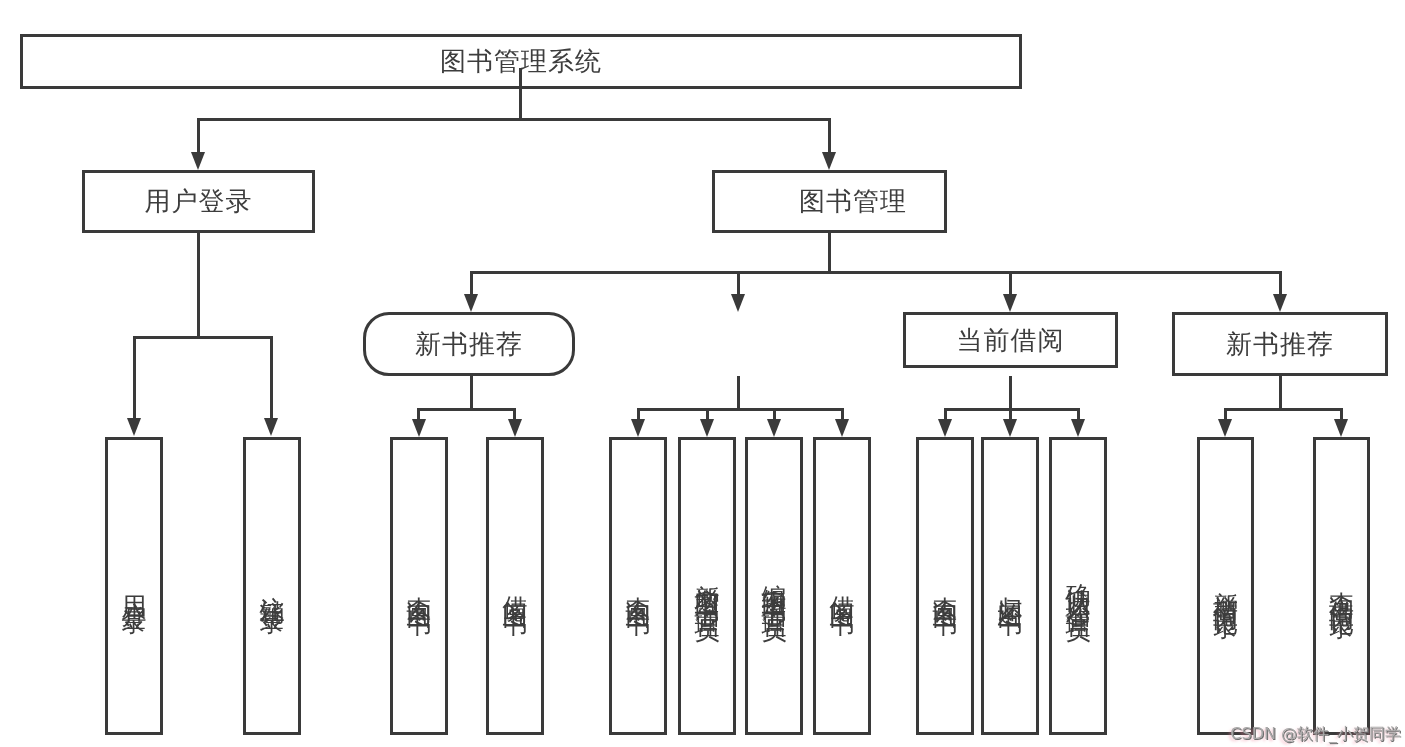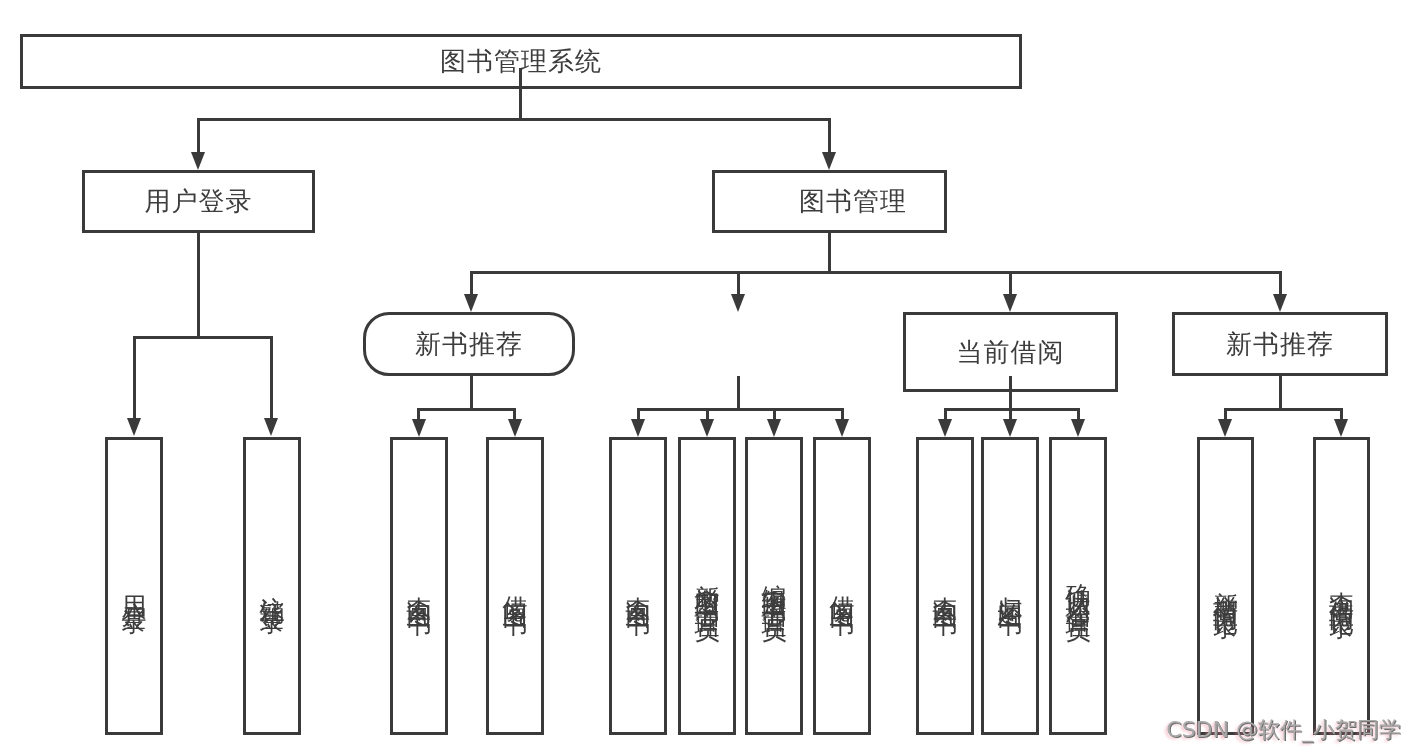--- a/index.html
+++ b/index.html
@@ -21,21 +21,21 @@
   .vl,.hl{position:absolute;background:var(--line);}
   .vl{width:3px;}
   .hl{height:3px;}
   .arr{
     position:absolute;width:0;height:0;
     border-left:7px solid transparent;border-right:7px solid transparent;
     border-top:18px solid var(--line);
   }
   .watermark{
     position:absolute;right:4px;bottom:2px;z-index:5;
-    font-size:22px;color:#a9a9a9;white-space:nowrap;
+    font-size:16px;color:#a9a9a9;white-space:nowrap;
     text-shadow:1px 1px 0 #6e6e6e,-2px 2px 3px rgba(236,130,152,0.55);
   }
 </style>
 </head>
 <body>
 
 <div id="stage" style="--line: #3a3a3a; --text: #3d3d3d;">
 
   <div class="box" style="left:20px;top:13px;width:1002px;height:55px;margin-top:21px;">图书管理系统</div>
 
@@ -61,21 +61,21 @@
   <div class="vl" style="left:470px;top:271px;height:23px;"></div>
   <div class="vl" style="left:737px;top:271px;height:23px;"></div>
   <div class="vl" style="left:1009px;top:271px;height:23px;"></div>
   <div class="vl" style="left:1279px;top:271px;height:23px;"></div>
   <div class="arr" style="left:464px;top:294px;"></div>
   <div class="arr" style="left:731px;top:294px;"></div>
   <div class="arr" style="left:1003px;top:294px;"></div>
   <div class="arr" style="left:1273px;top:294px;"></div>
 
   <div class="box" style="left:363px;top:312px;width:212px;height:64px;border-radius:26px;">新书推荐</div>
-  <div class="box" style="left:903px;top:312px;width:215px;height:80px;">当前借阅</div>
+  <div class="box" style="left:903px;top:312px;width:215px;height:56px;">当前借阅</div>
   <div class="box" style="left:1172px;top:312px;width:216px;height:64px;">新书推荐</div>
 
   <div class="vl" style="left:470px;top:376px;height:32px;"></div>
   <div class="hl" style="left:417px;top:408px;width:99px;"></div>
   <div class="vl" style="left:417px;top:408px;height:11px;"></div>
   <div class="vl" style="left:513px;top:408px;height:11px;"></div>
   <div class="arr" style="left:412px;top:419px;"></div>
   <div class="arr" style="left:508px;top:419px;"></div>
 
   <div class="vl" style="left:737px;top:376px;height:32px;"></div>

